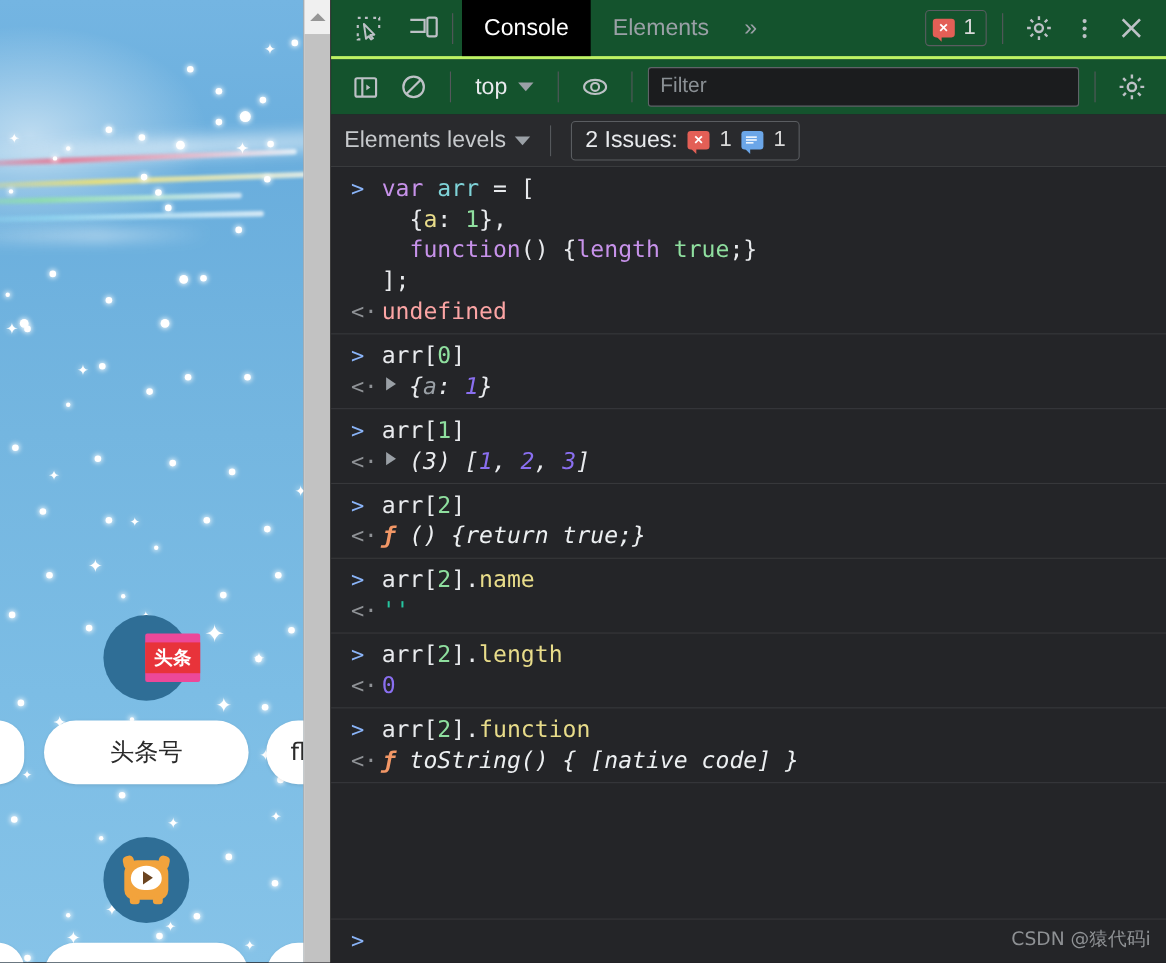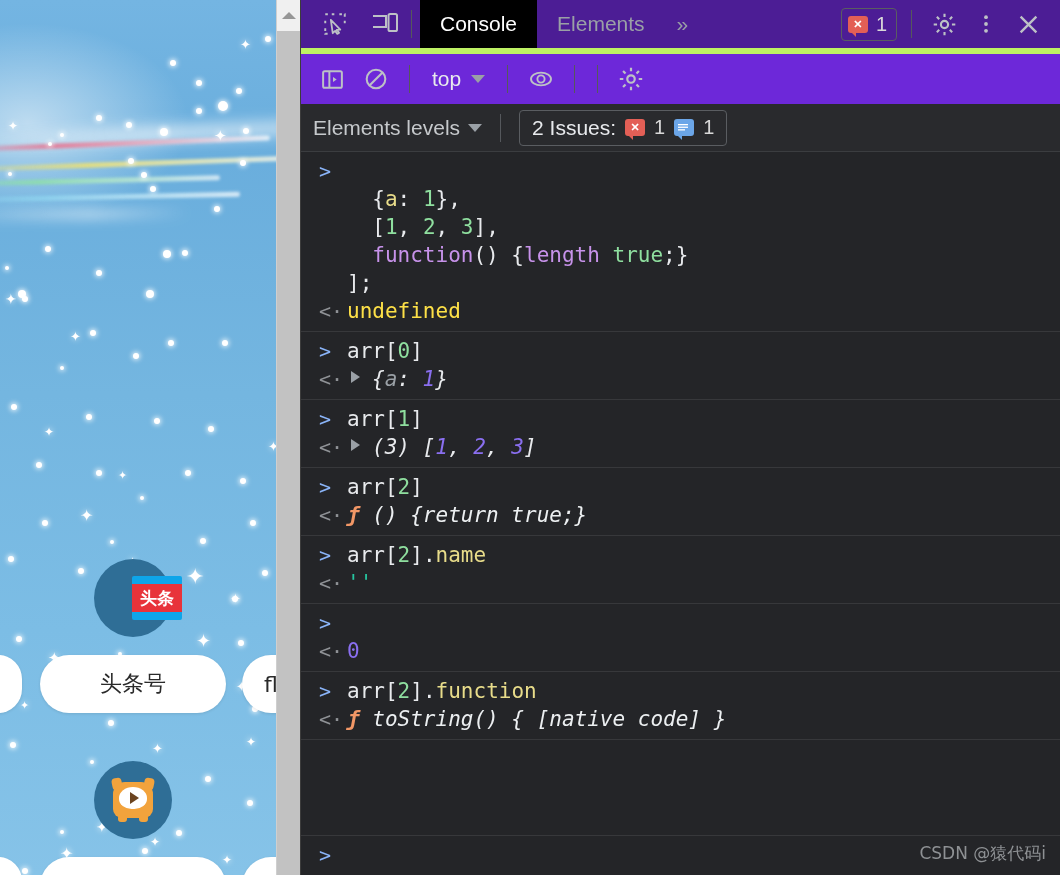--- a/index.html
+++ b/index.html
@@ -38,21 +38,21 @@
     position: absolute; background: #fff; border-radius: 50%;
     box-shadow: 0 0 5px 1px rgba(255,255,255,.85);
   }
   .star { position: absolute; color: #fff; line-height: 1; text-shadow: 0 0 6px rgba(255,255,255,.9); }
 
   .app-icon {
     position: absolute; width: 78px; height: 78px; border-radius: 50%;
     background: #2f6e96; display: flex; align-items: center; justify-content: center;
   }
   .toutiao-glyph {
-    width: 52px; height: 44px; background: #0ea5e9; border-radius: 2px;
+    width: 52px; height: 44px; background: #ec4899; border-radius: 2px;
     display: flex; align-items: center; justify-content: flex-start; margin-left: 48px;
   }
   .toutiao-inner {
     width: 50px; height: 28px; background: #e8333a; color: #fff;
     font-size: 17px; font-weight: bold; letter-spacing: 0px;
     display: flex; align-items: center; justify-content: center;
     font-family: "DejaVu Sans", sans-serif;
   }
   .xigua-glyph { width: 46px; height: 44px; position: relative; }
   .xigua-body {
@@ -102,22 +102,22 @@
 
   
   .devtools {
     position: absolute; left: 300px; top: 0; width: 760px; height: 875px;
     background: #202124; display: flex; flex-direction: column;
     border-left: 1px solid #3c3c3c;
   }
 
   
   .tabbar {
-    height: 54px; background: #4c1d95; display: flex; align-items: stretch;
-    flex: 0 0 54px; border-bottom: 6px solid #bef264;
+    height: 54px; background: #14532d; display: flex; align-items: stretch;
+    flex: 0 0 54px; border-bottom: 3px solid #bef264;
   }
   .tb-icons { display: flex; align-items: center; padding-left: 16px; gap: 14px; }
   .tb-btn {
     width: 36px; height: 36px; display: flex; align-items: center; justify-content: center;
     border-radius: 4px; cursor: pointer;
   }
   .vsep { width: 1px; height: 28px; background: #55585c; align-self: center; margin: 0 8px; }
   .tabs { display: flex; align-items: stretch; }
   .tab {
     display: flex; align-items: center; padding: 0 20px;
@@ -143,21 +143,21 @@
     border-top: 5px solid currentColor;
   }
   .bubble.err { background: #e35f56; color: #e35f56; }
   .bubble.err span { color: #fff; }
   .bubble.info { background: #6ba6e8; color: #6ba6e8; }
   .chip-count { font-size: 20px; color: #d8d8d8; font-family: "Liberation Sans", sans-serif; }
 
   
   .ctoolbar {
     height: 50px; flex: 0 0 50px; display: flex; align-items: center;
-    background: #6d28d9; padding: 0 12px; gap: 6px;
+    background: #14532d; padding: 0 12px; gap: 6px;
   }
   .ct-btn {
     width: 38px; height: 38px; display: flex; align-items: center; justify-content: center;
     border-radius: 4px; cursor: pointer;
   }
   .ctx-select {
     display: flex; align-items: center; gap: 10px; padding: 0 8px;
     color: #e8eaed; font-size: 21px; cursor: pointer;
     font-family: "Liberation Sans", sans-serif;
   }
@@ -209,21 +209,21 @@
   }
 
   
   .k-kw    { color: #c792ea; }
   .k-var   { color: #7fd3d8; }
   .k-op    { color: #e8eaed; }
   .k-punc  { color: #e8eaed; }
   .k-num   { color: #8fdf9f; }
   .k-prop  { color: #e8dc8a; }
   .k-true  { color: #8fdf9f; }
-  .k-undef { color: #fde047; }
+  .k-undef { color: #fca5a5; }
   .k-objit { color: #9aa0a6; font-style: italic; }
   .k-numv  { color: #8a6ff0; font-style: italic; }
   .k-brace { color: #e8eaed; font-style: italic; }
   .k-fn    { color: #f29766; font-style: italic; font-weight: bold; }
   .k-fnbody{ color: #eceff1; font-style: italic; }
   .k-str   { color: #26c6a0; }
   .k-numr  { color: #8a6ff0; }
   .k-cnt   { color: #e8eaed; font-style: italic; }
 
   .watermark {
@@ -458,20 +458,21 @@
         <span class="caret"></span>
       </div>
       <div class="vsep"></div>
       <div class="ct-btn">
         <svg width="28" height="28" viewBox="0 0 28 28">
           <ellipse cx="14" cy="14" rx="10" ry="6.4" fill="none" stroke="#bdc1c6" stroke-width="1.9"></ellipse>
           <circle cx="14" cy="14" r="3.6" fill="none" stroke="#bdc1c6" stroke-width="1.9"></circle>
         </svg>
       </div>
       <div class="vsep"></div>
+      <input class="filter-input" type="text" placeholder="Filter" value="" style="">
       <div class="vsep"></div>
       <div class="ct-btn">
         <svg width="28" height="28" viewBox="0 0 24 24">
           <g fill="none" stroke="#bdc1c6" stroke-width="1.9">
             <circle cx="12" cy="12" r="3.2"></circle>
             <path d="M12 2.4v3M12 18.6v3M2.4 12h3M18.6 12h3M5.2 5.2l2.1 2.1M16.7 16.7l2.1 2.1M18.8 5.2l-2.1 2.1M7.3 16.7l-2.1 2.1"></path>
           </g>
         </svg>
       </div>
     </div>
@@ -498,31 +499,28 @@
             </svg>
         </span>
         <span class="chip-count">1</span>
       </div>
     </div>
 
     <div class="console-body" id="console-body">
         <div class="grp">
           <div class="line">
             <span class="gutter inp">&gt;</span>
+            <span class="code"><span class="k-kw">var </span><span class="k-var">arr </span><span class="k-op">= </span><span class="k-punc">[</span></span>
           </div>
           <div class="line">
             <span class="gutter inp"></span>
             <span class="code"><span class="k-punc">  {</span><span class="k-prop">a</span><span class="k-punc">: </span><span class="k-num">1</span><span class="k-punc">},</span></span>
           </div>
           <div class="line">
             <span class="gutter inp"></span>
-            <span class="code"><span class="k-punc">  [</span><span class="k-num">1</span><span class="k-punc">, </span><span class="k-num">2</span><span class="k-punc">, </span><span class="k-num">3</span><span class="k-punc">],</span></span>
-          </div>
-          <div class="line">
-            <span class="gutter inp"></span>
             <span class="code"><span class="k-kw">  function</span><span class="k-punc">() {</span><span class="k-kw">length </span><span class="k-true">true</span><span class="k-punc">;}</span></span>
           </div>
           <div class="line">
             <span class="gutter inp"></span>
             <span class="code"><span class="k-punc">];</span></span>
           </div>
           <div class="line">
             <span class="gutter out">&lt;·</span>
             <span class="out-code"><span class="k-undef">undefined</span></span>
           </div>
@@ -563,20 +561,21 @@
             <span class="code"><span class="k-op">arr</span><span class="k-punc">[</span><span class="k-num">2</span><span class="k-punc">]</span><span class="k-op">.</span><span class="k-prop">name</span></span>
           </div>
           <div class="line">
             <span class="gutter out">&lt;·</span>
             <span class="out-code"><span class="k-str">''</span></span>
           </div>
         </div>
         <div class="grp">
           <div class="line">
             <span class="gutter inp">&gt;</span>
+            <span class="code"><span class="k-op">arr</span><span class="k-punc">[</span><span class="k-num">2</span><span class="k-punc">]</span><span class="k-op">.</span><span class="k-prop">length</span></span>
           </div>
           <div class="line">
             <span class="gutter out">&lt;·</span>
             <span class="out-code"><span class="k-numr">0</span></span>
           </div>
         </div>
         <div class="grp">
           <div class="line">
             <span class="gutter inp">&gt;</span>
             <span class="code"><span class="k-op">arr</span><span class="k-punc">[</span><span class="k-num">2</span><span class="k-punc">]</span><span class="k-op">.</span><span class="k-prop">function</span></span>

